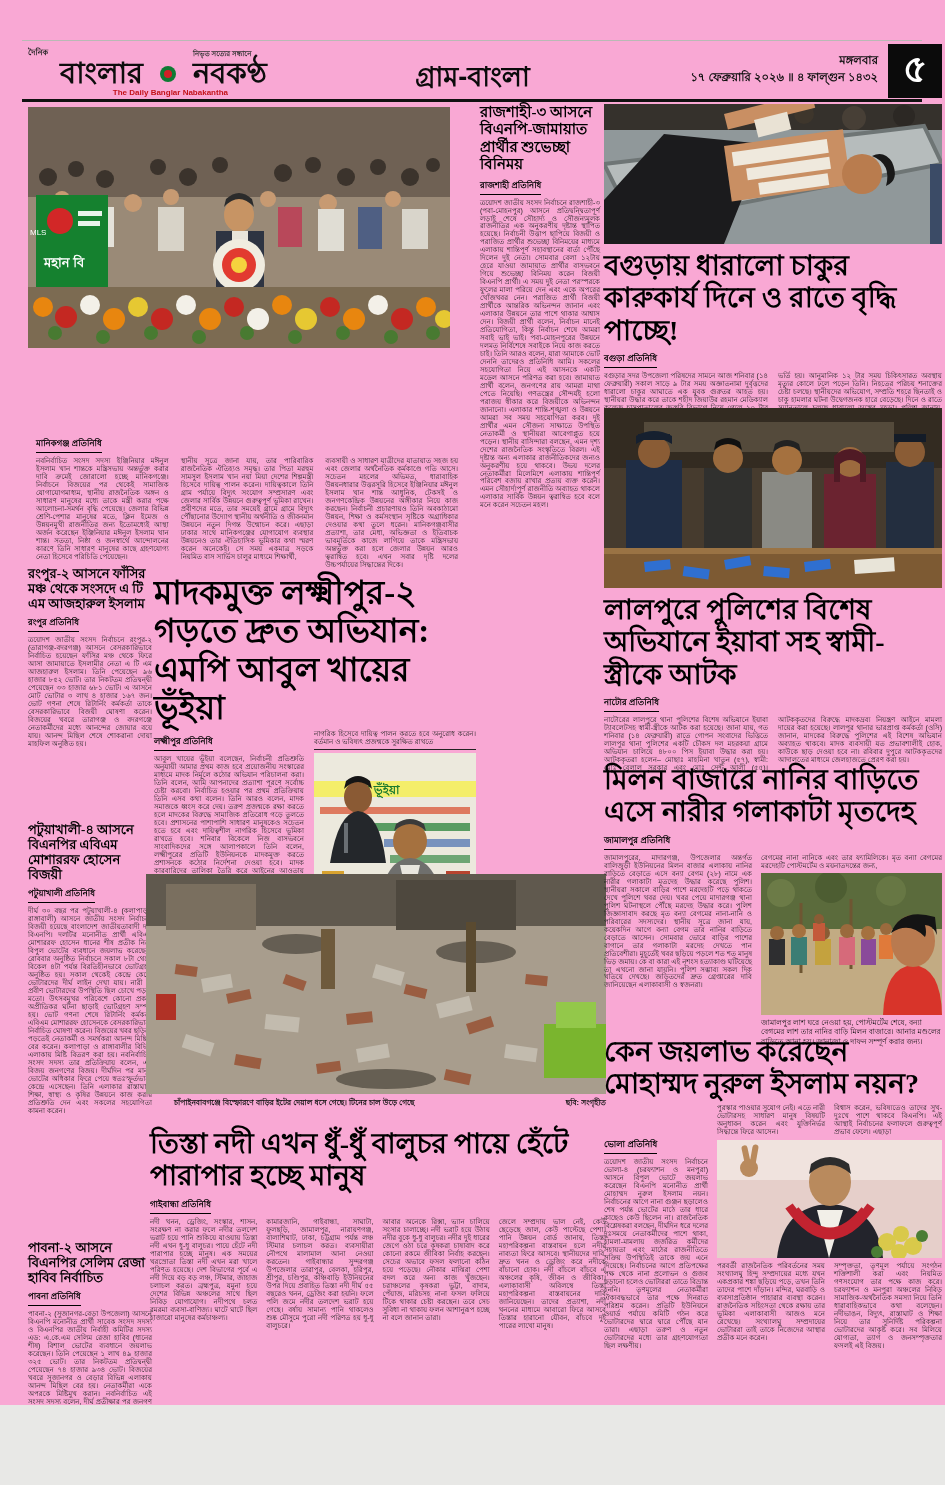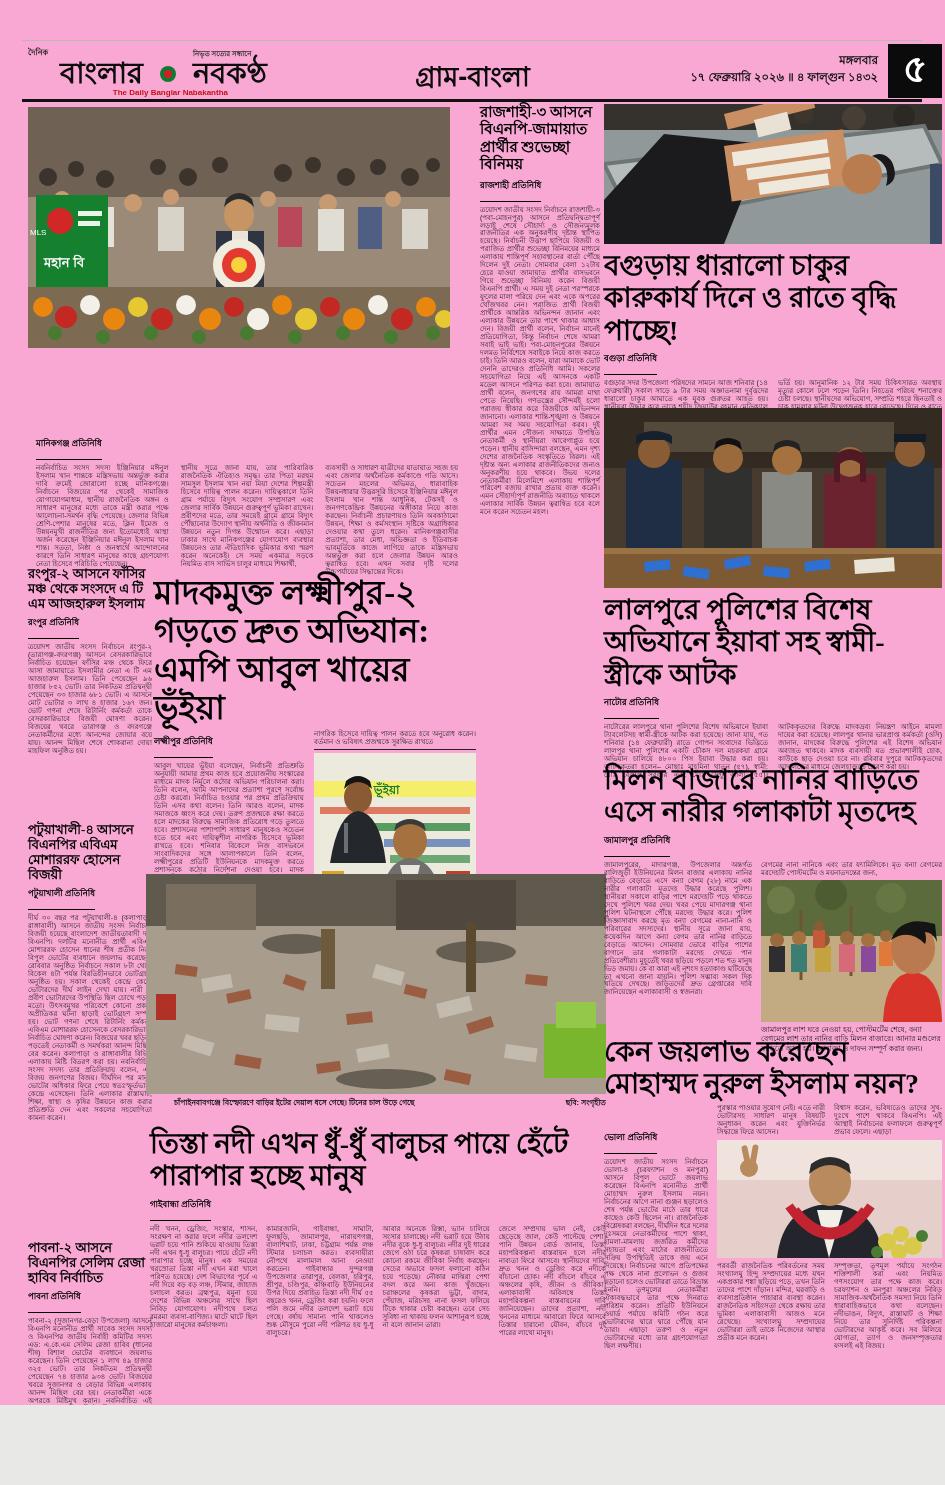--- a/index.html
+++ b/index.html
@@ -20,21 +20,21 @@
   .pagenum-box{background:#0b0b0b;color:#fff;display:flex;align-items:center;justify-content:center;
                font-size:38px;font-weight:bold;}
   
   .headline{font-weight:bold;color:#000;line-height:1.16;font-family:"Liberation Serif","DejaVu Serif",serif;}
   .h-xl{font-size:34px;}
   .h-lg{font-size:28px;}
   .h-md{font-size:33px;}
   .h-sm{font-size:15px;}
   .h-col{font-size:13px;}
   .byline{display:inline-block;font-weight:bold;font-size:8.5px;color:#000;
-          border-bottom:1px solid #000;padding-bottom:8px;margin:3px 0 4px 0;}
+          border-bottom:1px solid #000;padding-bottom:1px;margin:3px 0 4px 0;}
   .body-txt{font-size:7px;line-height:1.14;text-align:justify;color:#222;word-break:break-word;}
   .cols2{column-count:2;column-gap:10px;}
   .caption{font-size:7.5px;font-weight:bold;color:#111;line-height:1.25;}
   .flexrow{display:flex;}
   .ph{display:block;width:100%;height:100%;}
   .ph-frame{overflow:hidden;background:#888;}
   .mini-rule{height:1px;background:#222;margin:3px 0;}
 </style>
 </head>
 <body>

